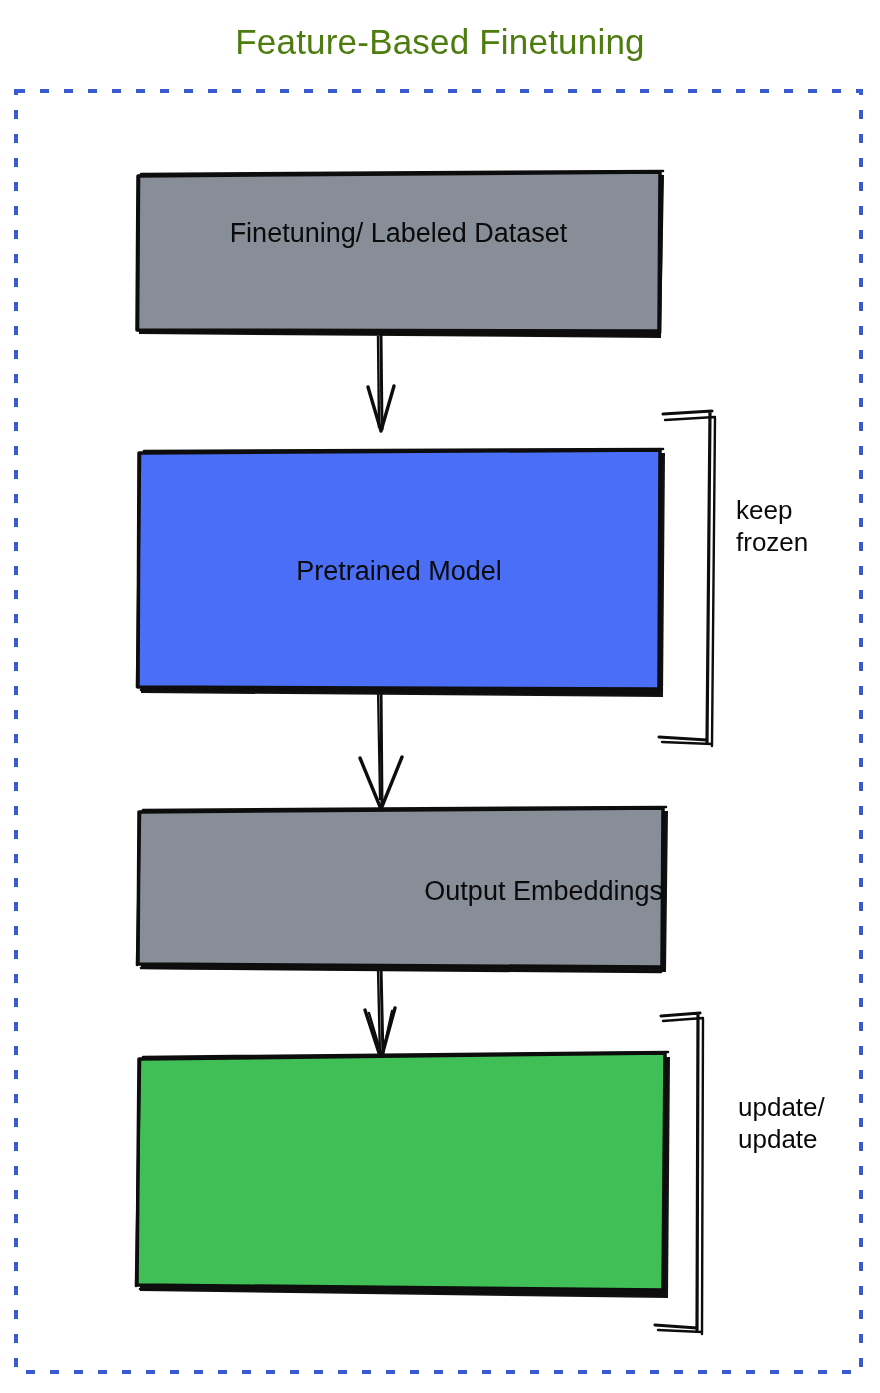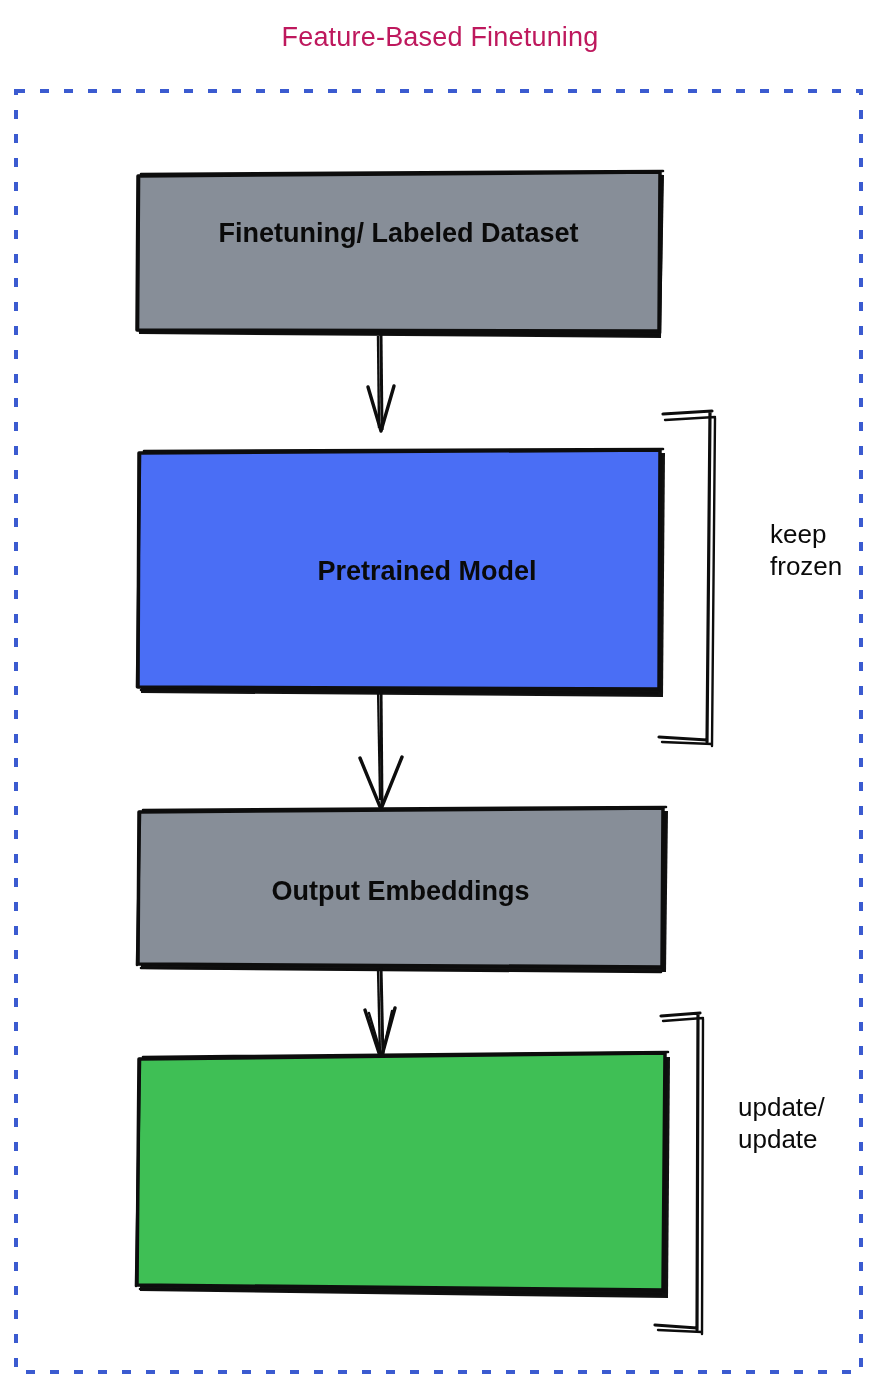--- a/index.html
+++ b/index.html
@@ -25,34 +25,33 @@
     top: 0;
     width: 880px;
     height: 1393px;
   }
   .diagram-title {
     position: absolute;
     left: 0;
     top: 22px;
     width: 880px;
     text-align: center;
-    font-size: 27px;
-    color: #be185d;
+    font-size: 35px;
+    color: #4d7c0f;
     font-family: "Liberation Sans", sans-serif;
     letter-spacing: 0.2px;
     white-space: nowrap;
   }
   .node-label {
     position: absolute;
     font-family: "Liberation Sans", sans-serif;
     color: #0a0a0a;
     font-size: 27px;
     white-space: nowrap;
     text-align: center;
-    font-weight: bold;
   }
   .side-label {
     position: absolute;
     font-family: "Liberation Sans", sans-serif;
     color: #0a0a0a;
     font-size: 26px;
     line-height: 1.22;
     white-space: pre;
   }
 </style>
@@ -117,24 +116,24 @@
 
     <g>
       <path d="M661,1016 L700,1013 M698,1014 L697,1330 M697,1328 L655,1325" fill="none" stroke="#0d0d0d" stroke-width="3.2" stroke-linecap="round" stroke-linejoin="round"></path>
       <path d="M663,1021 L703,1018 M703,1019 L702,1334 M702,1332 L658,1330" fill="none" stroke="#0d0d0d" stroke-width="2.4" stroke-linecap="round" stroke-linejoin="round"></path>
     </g>
 
   </svg>
 
   <div class="node-label" style="left:137px; top:218px; width:523px;">Finetuning/ Labeled Dataset</div>
 
-  <div class="node-label" style="left:138px; top:556px; width:522px;padding-left:28px;">Pretrained Model</div>
+  <div class="node-label" style="left:138px; top:556px; width:522px;">Pretrained Model</div>
 
-  <div class="node-label" style="left:138px; top:876px; width:525px;">Output Embeddings</div>
+  <div class="node-label" style="left:138px; top:876px; width:525px;text-align:right;">Output Embeddings</div>
 
 
-  <div class="side-label" style="left:770px; top:495px;margin-top:24px;">keep
+  <div class="side-label" style="left:736px; top:495px;">keep
 frozen</div>
 
   <div class="side-label" style="left:738px; top:1092px;">update/
 update</div>
 
 </div>
 
 </body></html>

